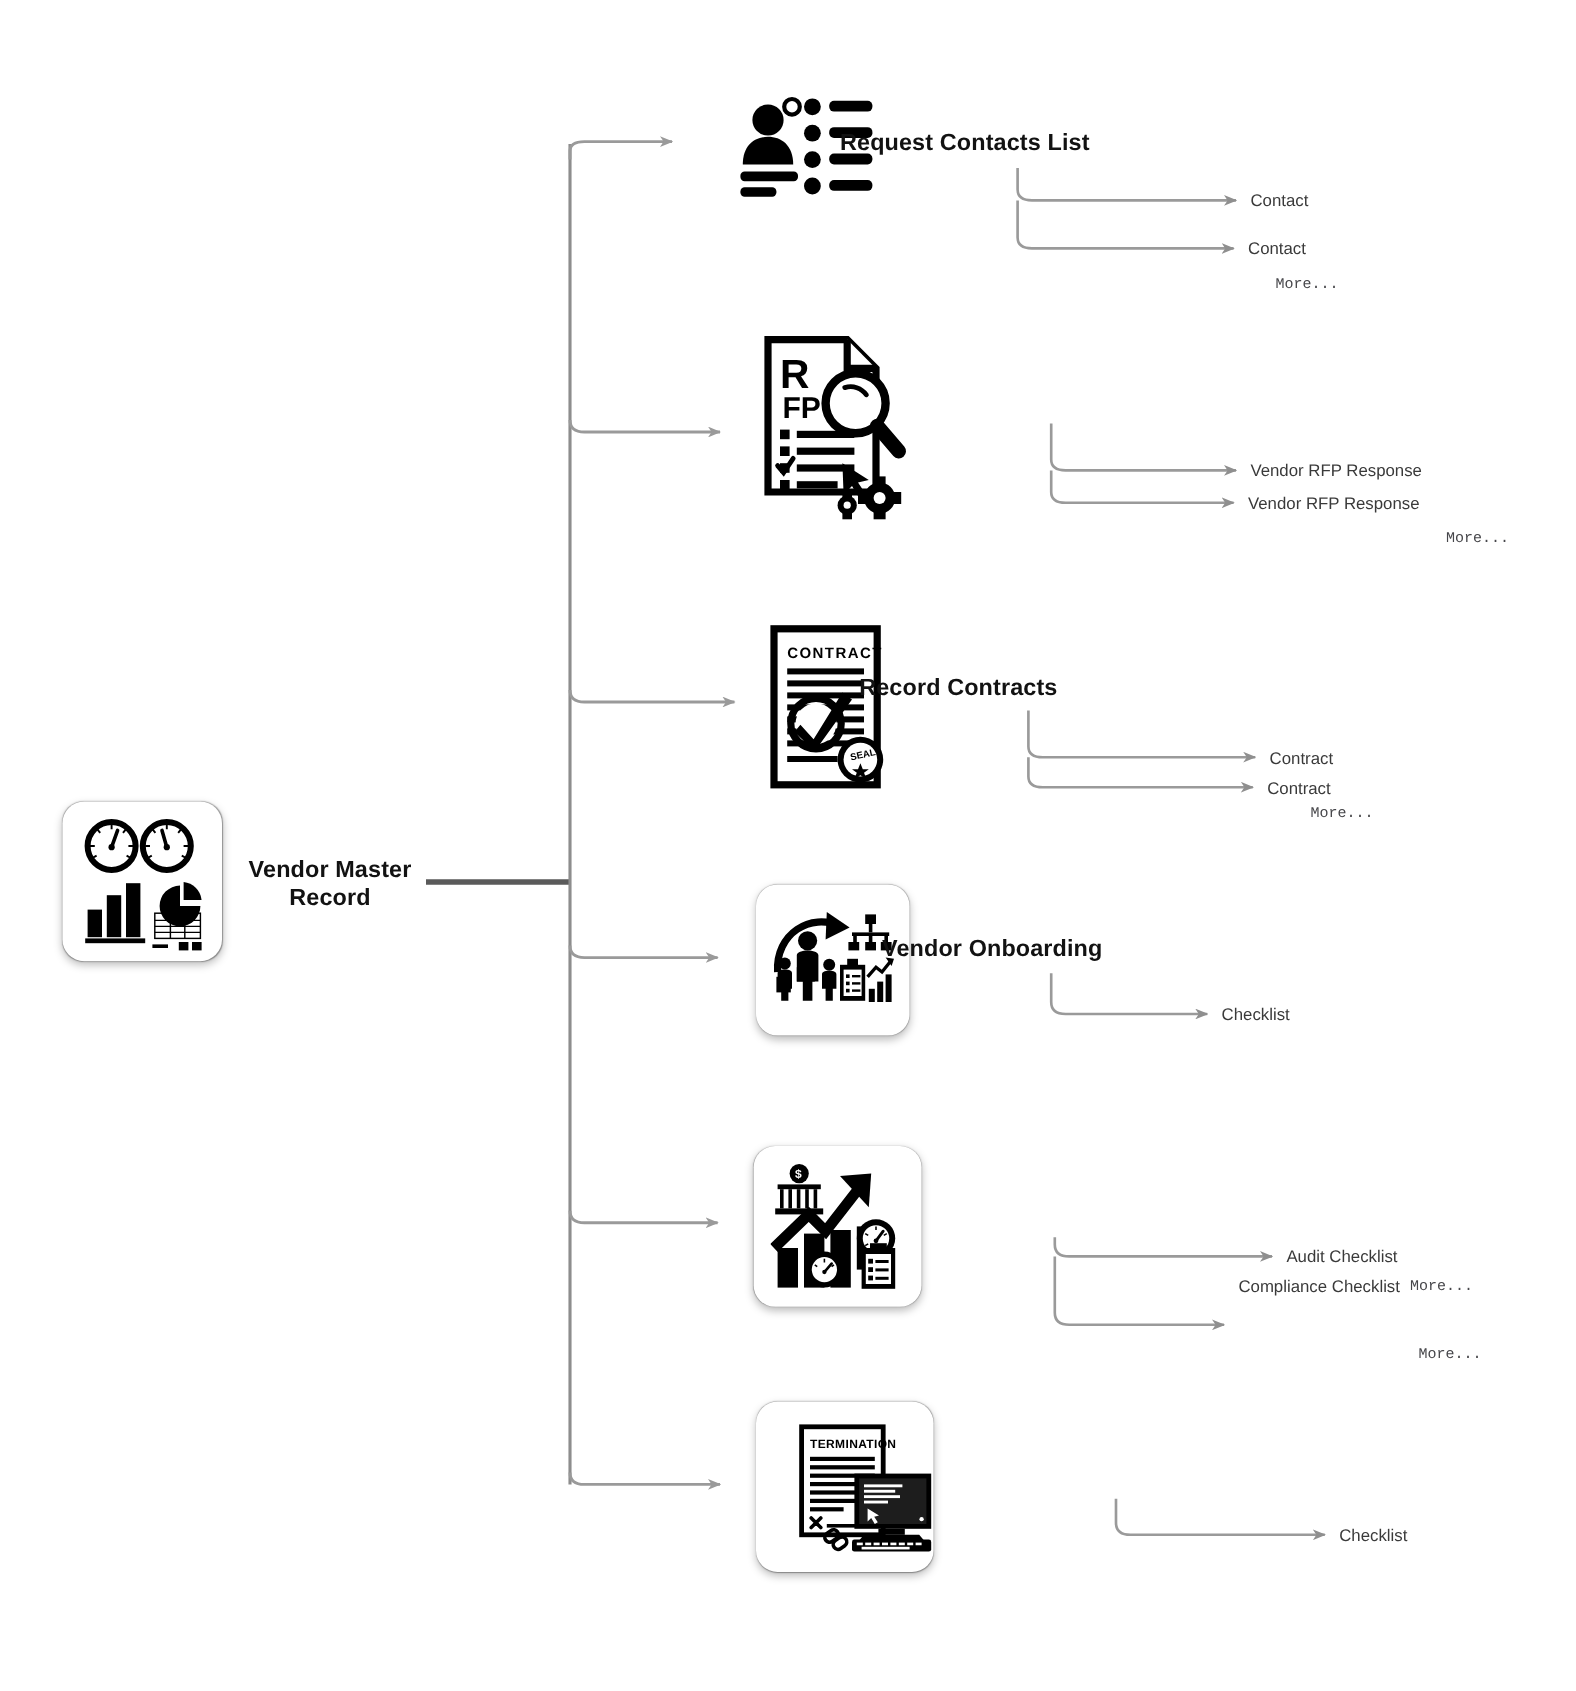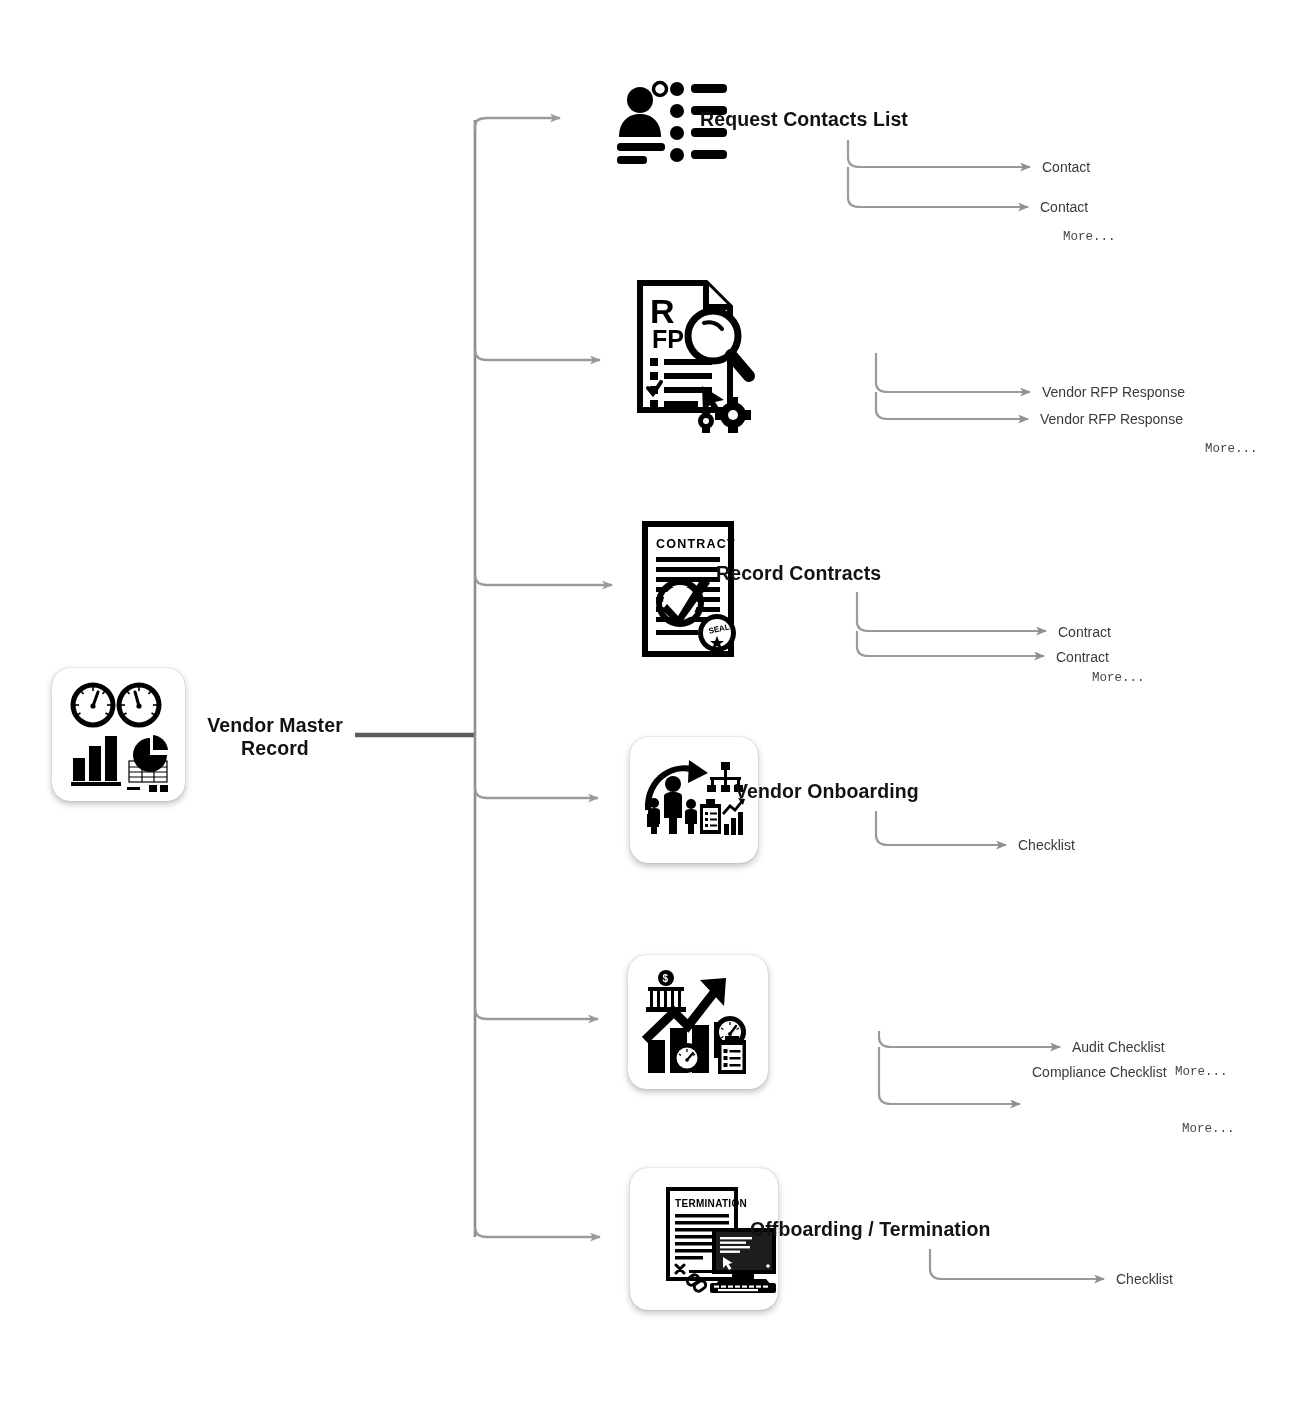--- a/index.html
+++ b/index.html
@@ -423,16 +423,15 @@
         <rect x="68" y="102.5" width="5" height="2.2"></rect>
           <rect x="75" y="102.5" width="5" height="2.2"></rect>
         <rect x="82" y="102.5" width="5" height="2.2"></rect>
           <rect x="89" y="102.5" width="5" height="2.2"></rect>
         <rect x="96" y="102.5" width="5" height="2.2"></rect>
           <rect x="103" y="102.5" width="5" height="2.2"></rect>
         <rect x="58" y="106" width="40" height="2.2"></rect>
       </g>
     </svg>
   </div>
-  <div class="node-title" style="left:750px; top:1218px; width:360px; text-align:left;">Offboarding / Termination</div>
   <div class="child-label" style="left:1116px; top:1267px;">Checklist</div>
 
 </div>
 
 </body></html>

